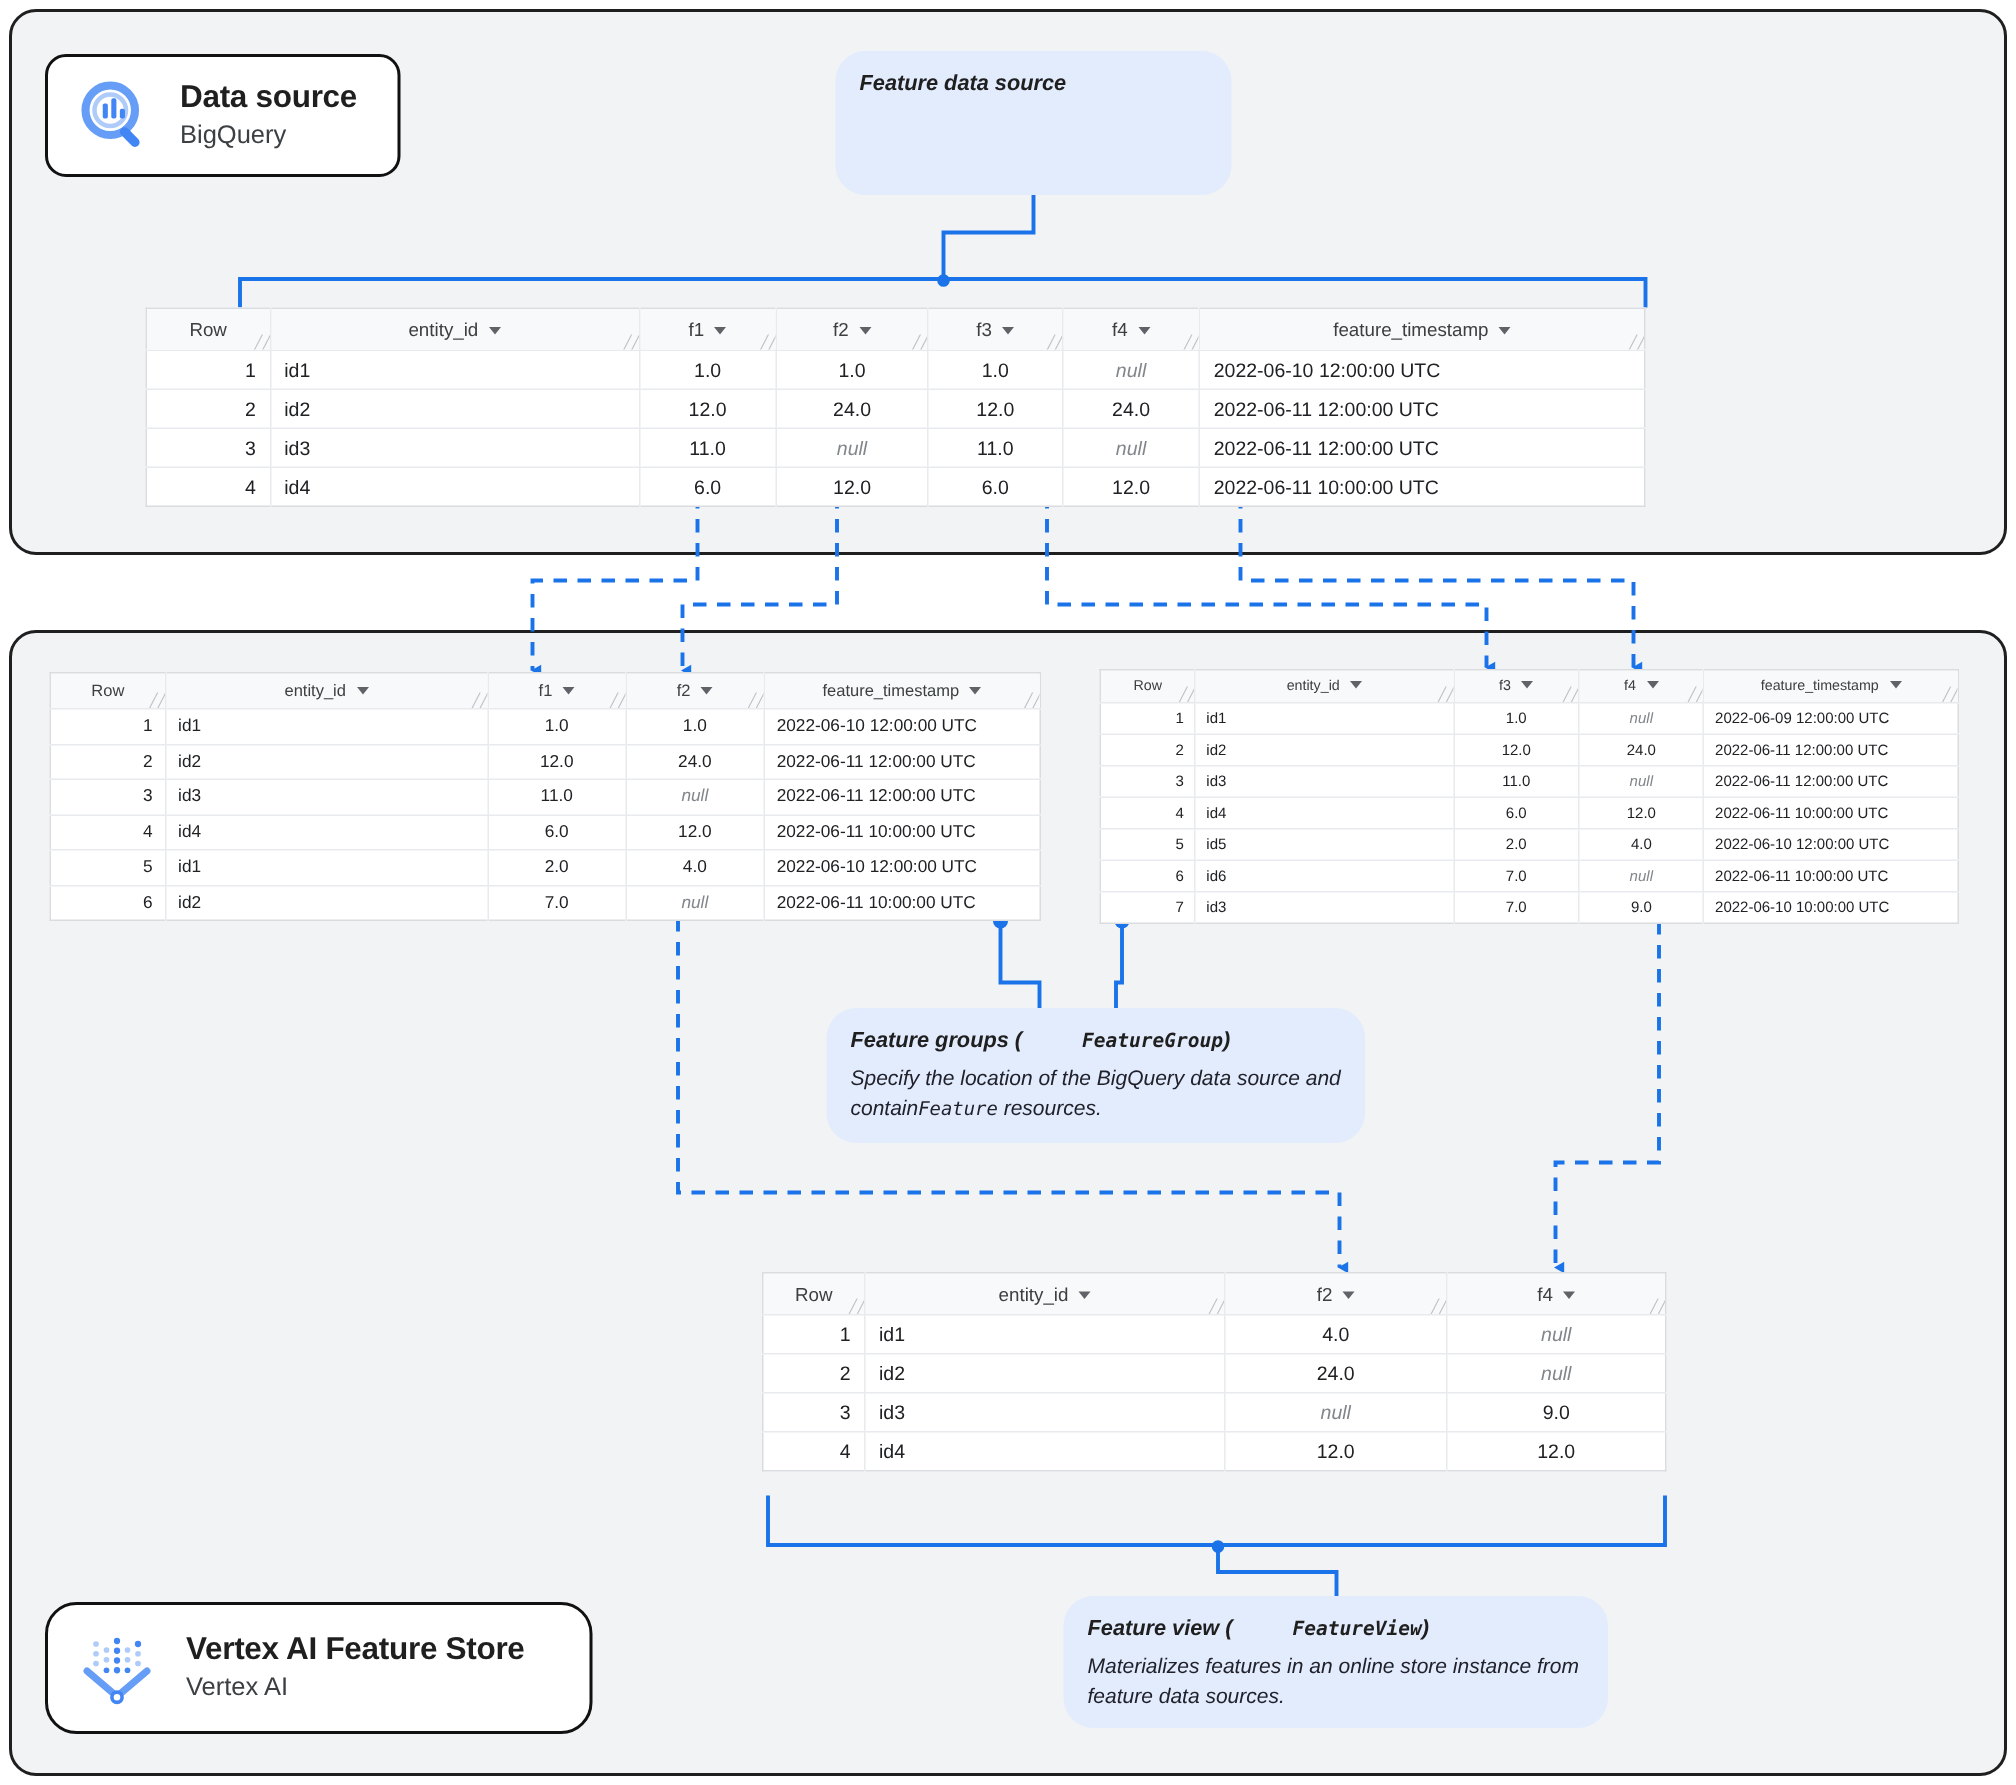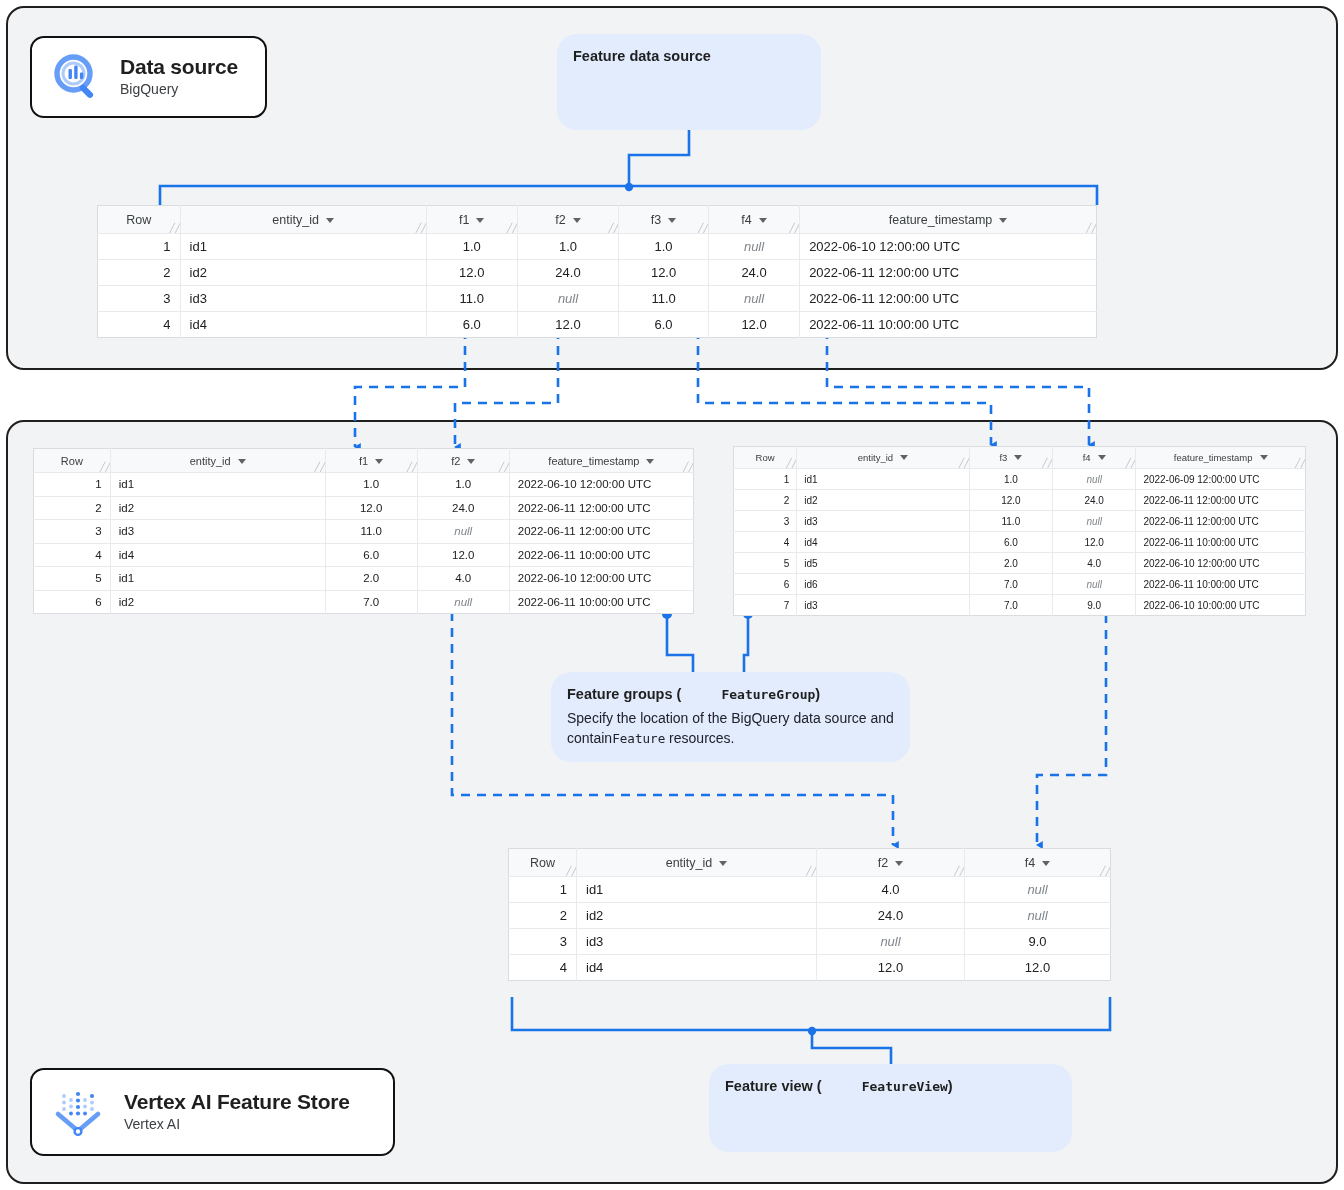--- a/index.html
+++ b/index.html
@@ -27,33 +27,34 @@
     position:absolute;
     background:#ffffff;
     border:2.5px solid #111111;
     border-radius:14px;
     box-sizing:border-box;
     display:flex;align-items:center;
     padding:0 18px;
     gap:16px;
   }
   #card-bigquery{left:30px;top:36px;width:237px;height:82px;}
-  #card-vertex{left:30px;top:1068px;width:365px;height:88px;}
+  #card-vertex{left:30px;top:1068px;width:365px;height:88px;border-radius:21px;}
   .card-text{display:flex;flex-direction:column;justify-content:center;}
   .card-title{font-size:21px;font-weight:bold;color:#1f1f1f;line-height:1.15;letter-spacing:-.2px;}
-  .card-sub{font-size:14px;color:#3c4043;line-height:1.3;margin-top:1px;}
+  .card-sub{font-size:17px;color:#3c4043;line-height:1.3;margin-top:1px;}
   .card-icon{flex:0 0 auto;display:flex;align-items:center;justify-content:center;}
 
   
   .callout{
     position:absolute;
     background:#e3ecfd;
     border-radius:20px;
     box-sizing:border-box;
     padding:13px 16px 14px 16px;
+    font-style:italic;
   }
   .callout-title{font-size:14.5px;font-weight:bold;color:#1f1f1f;margin-bottom:5px;line-height:1.3;}
   .callout-title .mono{font-family:"DejaVu Sans Mono", monospace;font-size:13px;font-weight:bold;padding-left:40px;}
   .callout-body{font-size:14px;color:#20212b;line-height:1.42;}
   .callout-body .mono{font-family:"DejaVu Sans Mono", monospace;font-size:12.6px;}
   #callout-fds{left:557px;top:34px;width:264px;height:96px;}
   #callout-fg{left:551px;top:672px;width:359px;height:90px;}
   #callout-fv{left:709px;top:1064px;width:363px;height:88px;}
 
   
@@ -231,20 +232,21 @@
     <div class="callout-title">Feature data source</div>
   </div>
 
   <div class="callout" id="callout-fg">
     <div class="callout-title"><span>Feature groups (</span><span class="mono">FeatureGroup</span><span>)</span></div>
     <div class="callout-body"><span>Specify the location of the BigQuery data source and contain</span><span class="mono">Feature</span><span> resources.</span></div>
   </div>
 
   <div class="callout" id="callout-fv">
     <div class="callout-title"><span>Feature view (</span><span class="mono">FeatureView</span><span>)</span></div>
+    <div class="callout-body">Materializes features in an online store instance from feature data sources.</div>
   </div>
 
   <table class="grid g-lg" id="table-source">
       <colgroup>
         <col style="width: 57px;">
         <col style="width: 170px;">
         <col style="width: 63px;">
         <col style="width: 70px;">
         <col style="width: 62px;">
         <col style="width: 63px;">

